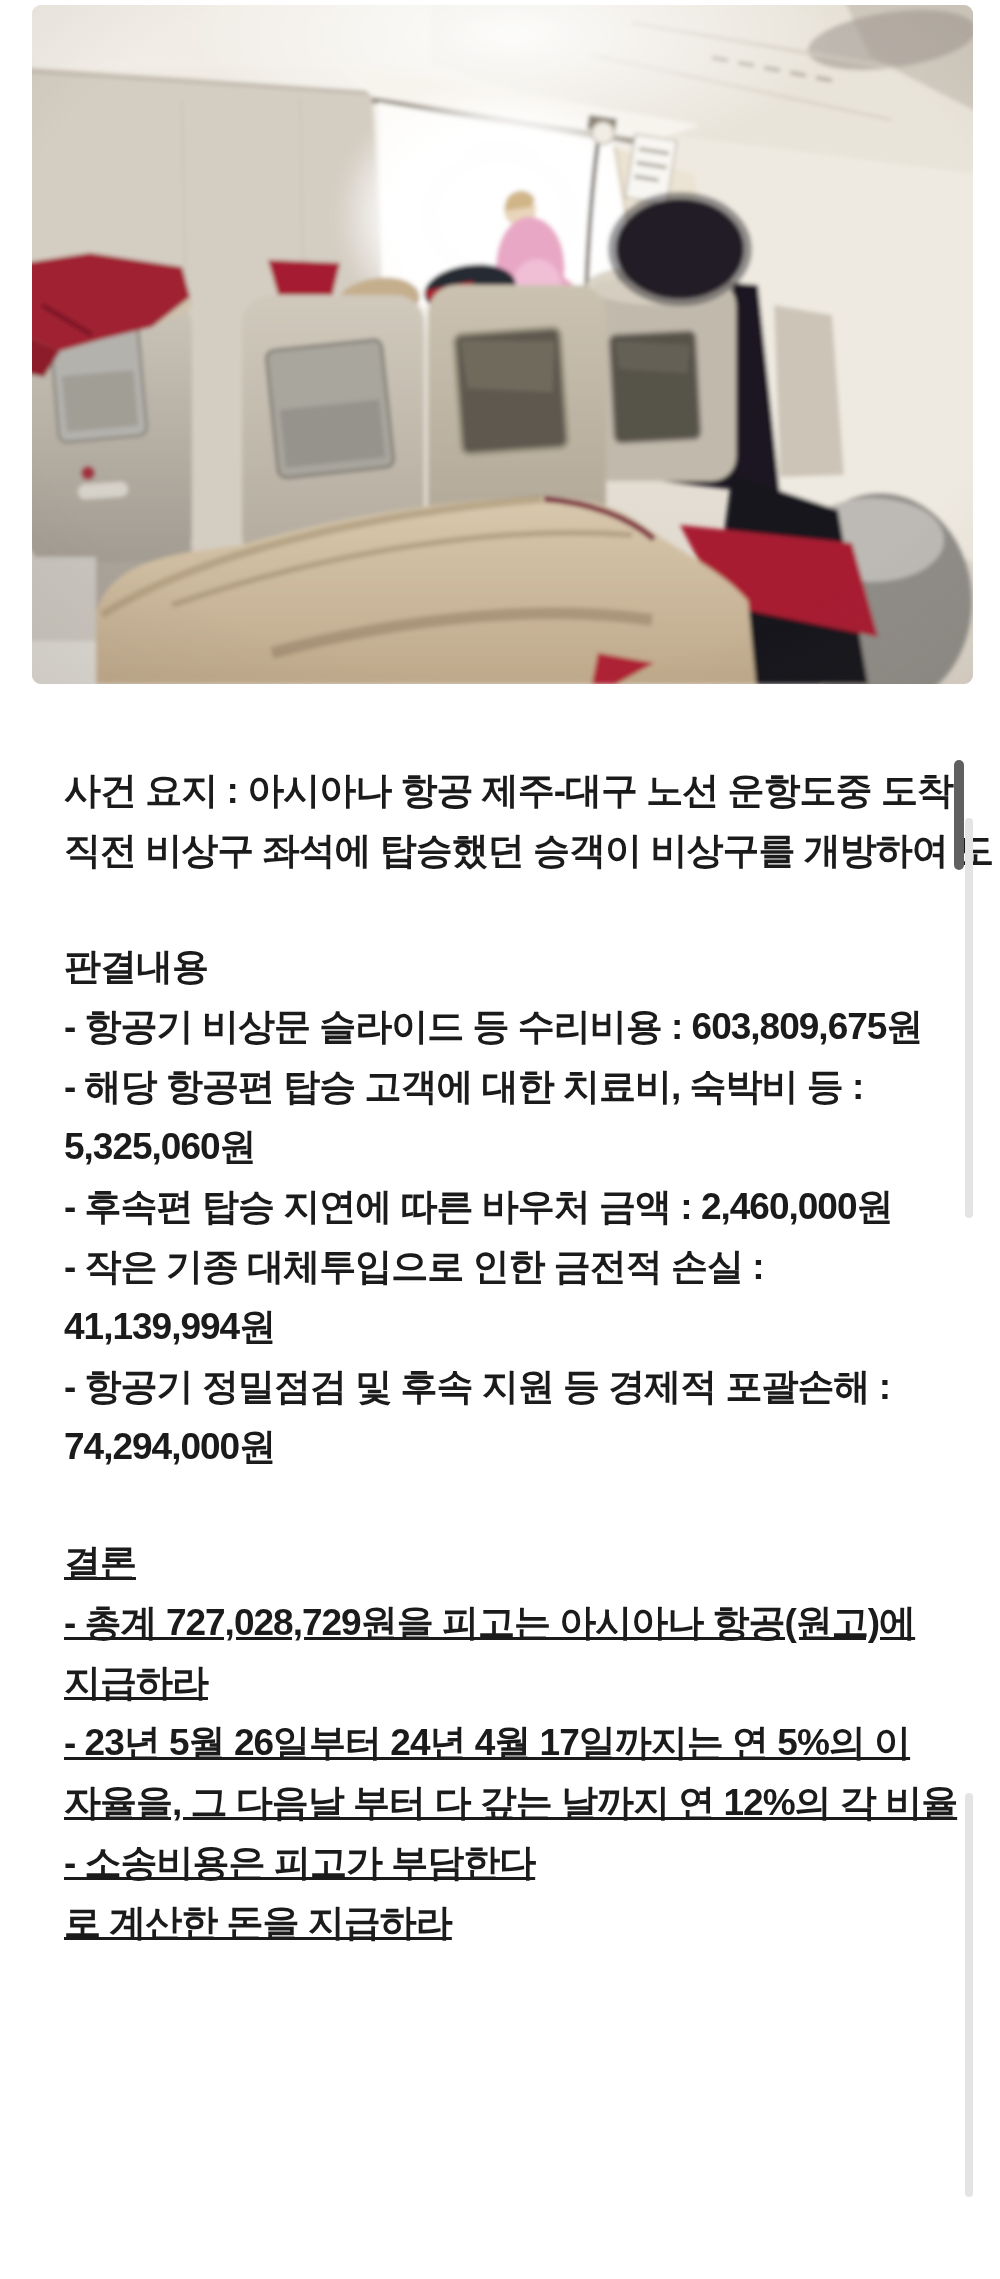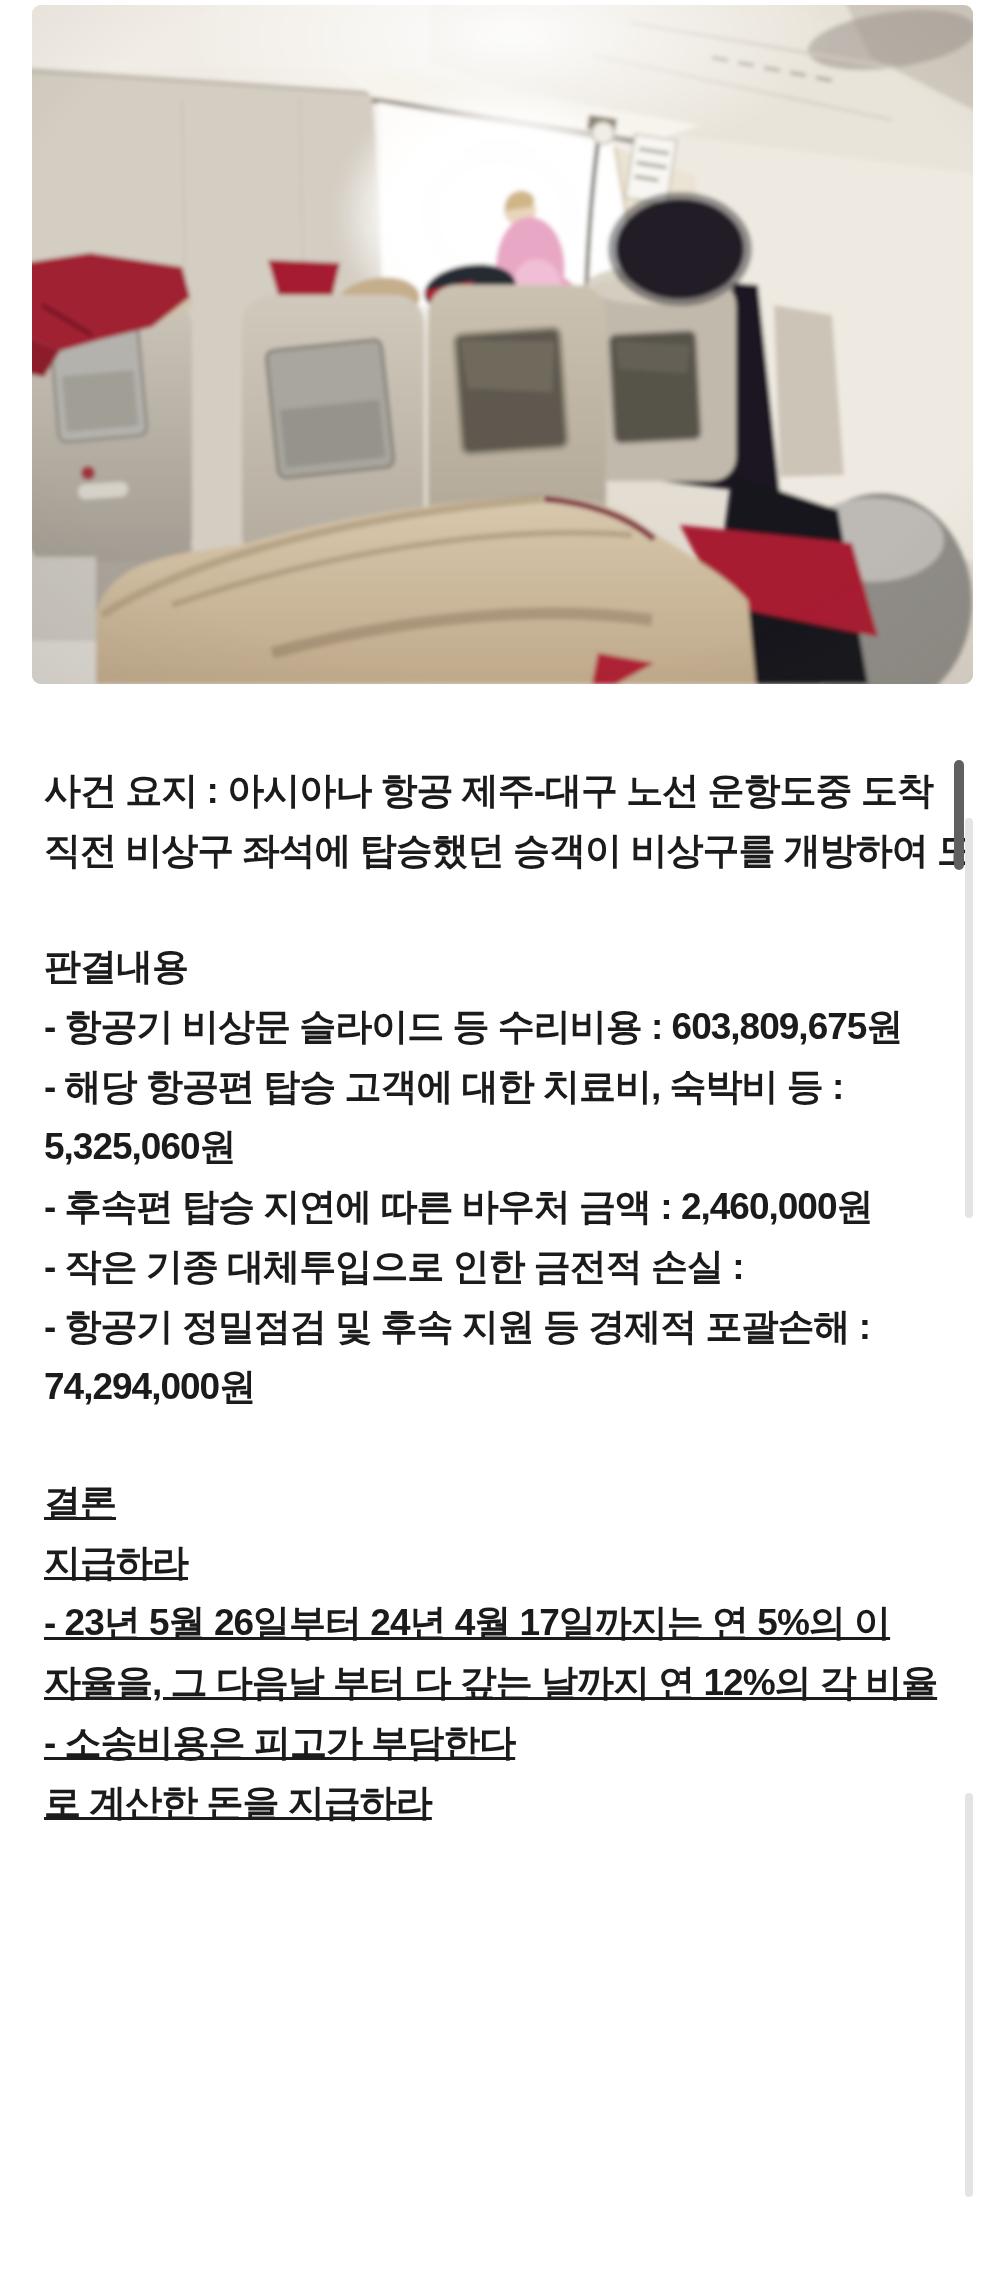--- a/index.html
+++ b/index.html
@@ -8,21 +8,21 @@
     font-family:"Liberation Sans","DejaVu Sans",sans-serif;overflow:hidden;
   }
   
   .photo{
     position:absolute;left:32px;top:5px;width:941px;height:679px;
     border-radius:9px;overflow:hidden;background:#e9e4db;
   }
   .photo svg{display:block;width:941px;height:679px;}
   
   .article{
-    position:absolute;left:44px;top:761px;width:905px;
+    position:absolute;left:64px;top:761px;width:905px;
     font-weight:700;font-size:37px;line-height:60px;letter-spacing:-1px;
     color:#1b1b1b;
   }
   .para{margin:0 0 56px 0;}
   .para:last-child{margin-bottom:0;text-decoration:underline;}
   .line{white-space:nowrap;height:60px;}
   
   .sb-thumb{
     position:absolute;left:954px;top:760px;width:10px;height:110px;
     border-radius:6px;background:#606060;
@@ -202,25 +202,27 @@
     <div class="line">사건 요지 : 아시아나 항공 제주-대구 노선 운항도중 도착</div>
     <div class="line">직전 비상구 좌석에 탑승했던 승객이 비상구를 개방하여 도</div>
   </div>
   <div class="para">
     <div class="line">판결내용</div>
     <div class="line">- 항공기 비상문 슬라이드 등 수리비용 : 603,809,675원</div>
     <div class="line">- 해당 항공편 탑승 고객에 대한 치료비, 숙박비 등 :</div>
     <div class="line">5,325,060원</div>
     <div class="line">- 후속편 탑승 지연에 따른 바우처 금액 : 2,460,000원</div>
     <div class="line">- 작은 기종 대체투입으로 인한 금전적 손실 :</div>
+    <div class="line">41,139,994원</div>
     <div class="line">- 항공기 정밀점검 및 후속 지원 등 경제적 포괄손해 :</div>
     <div class="line">74,294,000원</div>
   </div>
   <div class="para">
     <div class="line">결론</div>
+    <div class="line">- 총계 727,028,729원을 피고는 아시아나 항공(원고)에</div>
     <div class="line">지급하라</div>
     <div class="line">- 23년 5월 26일부터 24년 4월 17일까지는 연 5%의 이</div>
     <div class="line">자율을, 그 다음날 부터 다 갚는 날까지 연 12%의 각 비율</div>
     <div class="line">- 소송비용은 피고가 부담한다</div>
     <div class="line">로 계산한 돈을 지급하라</div>
   </div>
 </div>
 
 <div class="sb-thumb" style="background: rgb(96, 96, 96);"></div>
 <div class="sb-track t1" style="background: rgb(228, 228, 228);"></div>

